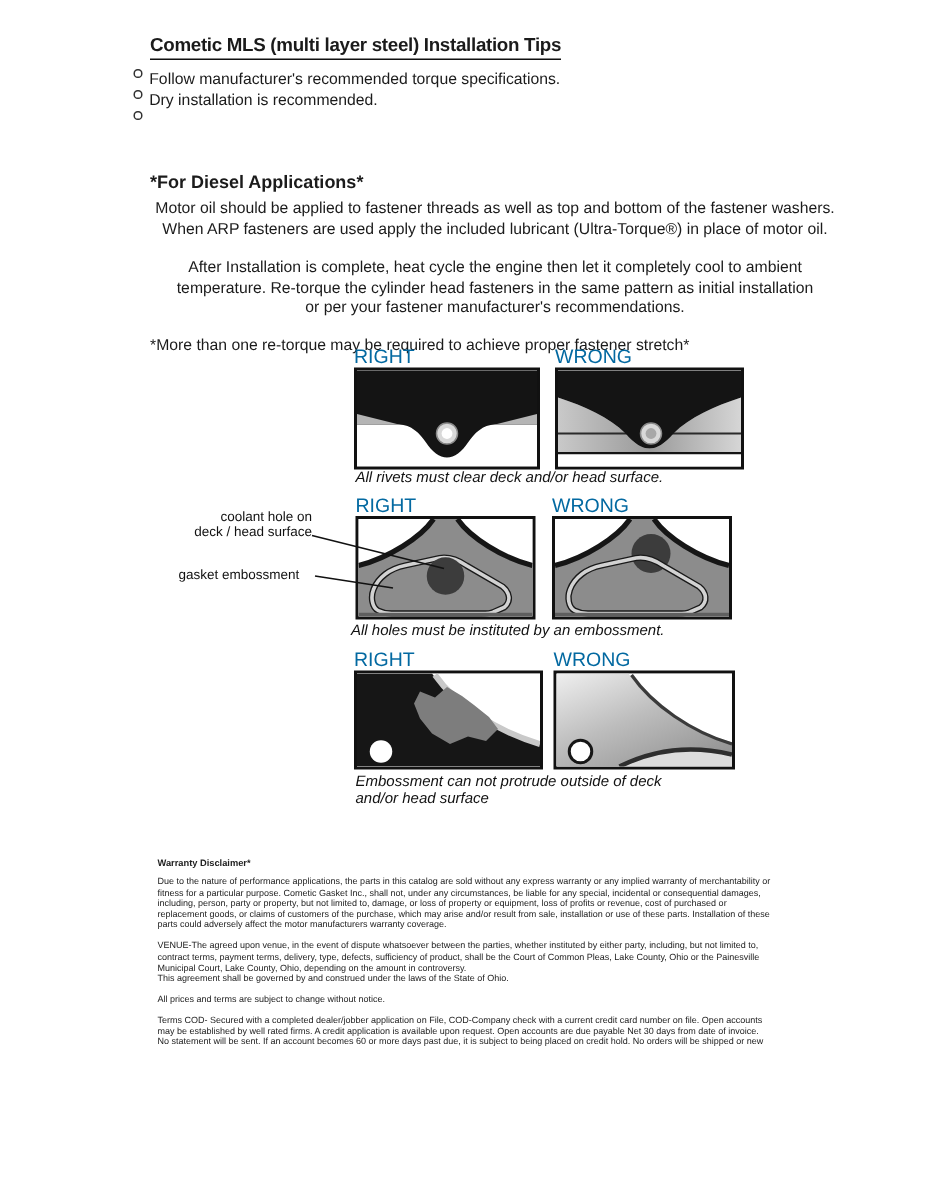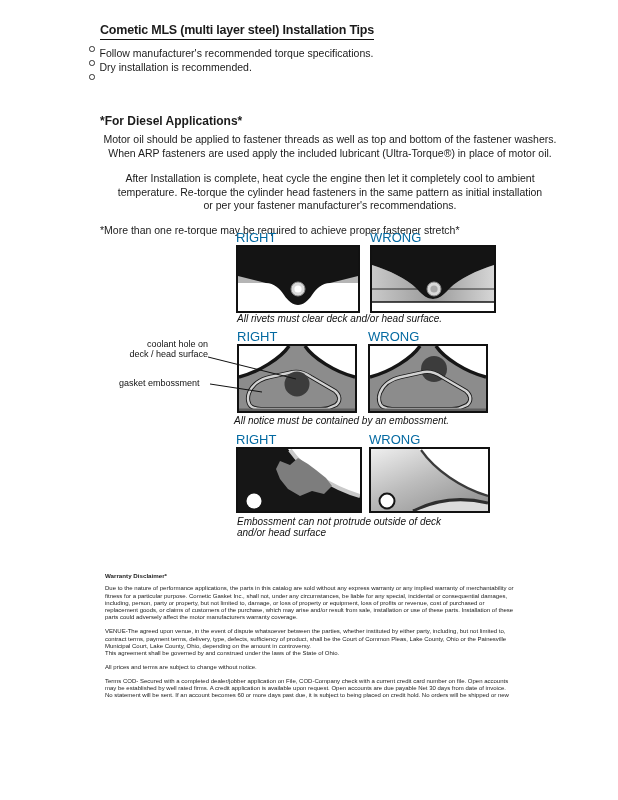--- a/index.html
+++ b/index.html
@@ -134,21 +134,21 @@
     </svg>
   </div>
 
   <div class="ann ann-coolant">coolant hole on
 deck / head surface</div>
   <div class="ann ann-emboss">gasket embossment</div>
   <svg class="leader" width="200" height="70">
     <line x1="98" y1="27" x2="186" y2="49" stroke="#111" stroke-width="1"></line>
     <line x1="100" y1="54" x2="152" y2="62" stroke="#111" stroke-width="1"></line>
   </svg>
-  <div class="caption" style="left:234px;top:415px;">All notice must be contained by an embossment.</div>
+  <div class="caption" style="left:234px;top:415px;">All holes must be instituted by an embossment.</div>
 
   <div class="rw-label" style="left:236px;top:432px;width:126px;">RIGHT</div>
   <div class="rw-label" style="left:369px;top:432px;width:121px;">WRONG</div>
 
   <div class="panel" style="left:236px;top:447px;width:126px;height:66px;">
     <svg viewBox="0 0 122 62" preserveAspectRatio="none">
       <rect width="122" height="62" fill="#ffffff"></rect>
       <path d="M0,0 L50,0 C64,20 92,38 122,46 L122,62 L0,62 Z" fill="#161616"></path>
       <path d="M52,1 C66,21 94,39 122,47" stroke="#c9c9c9" stroke-width="4" fill="none"></path>
       <polygon points="42,12 52,16 60,9 70,15 78,21 88,29 94,37 86,45 74,42 62,47 50,40 42,30 38,20" fill="#7d7d7d"></polygon>

